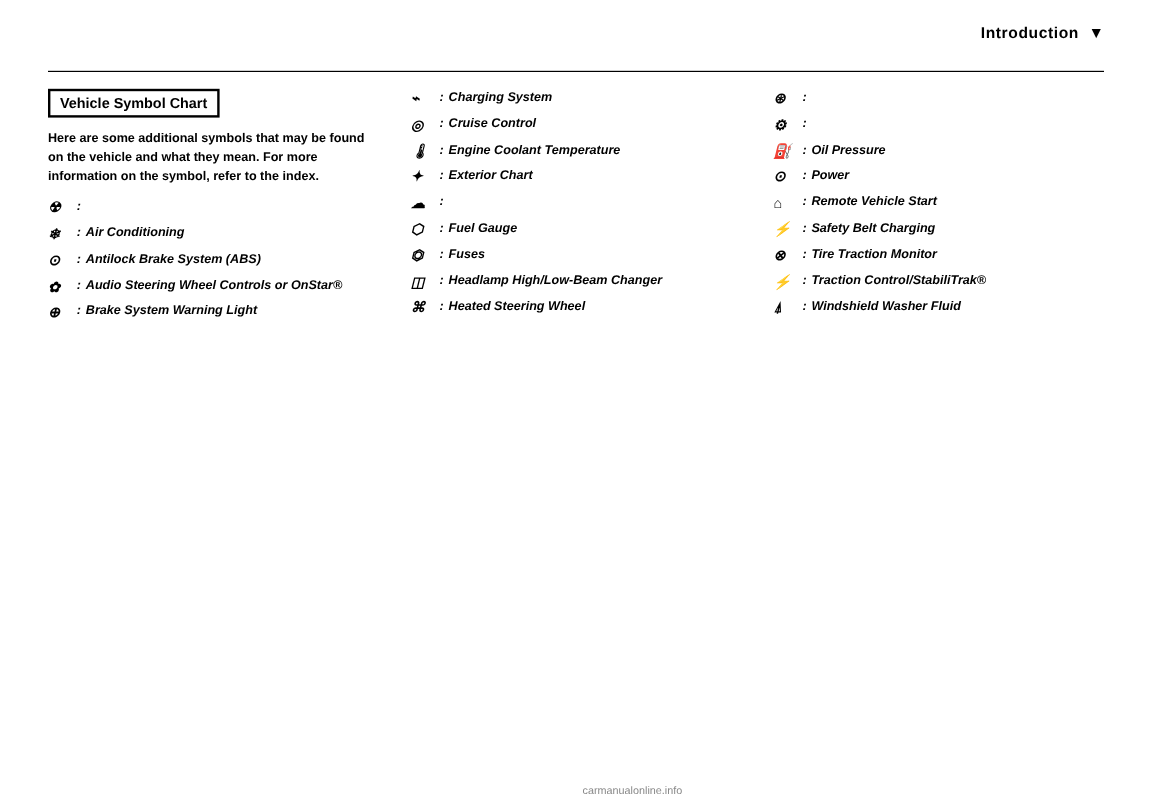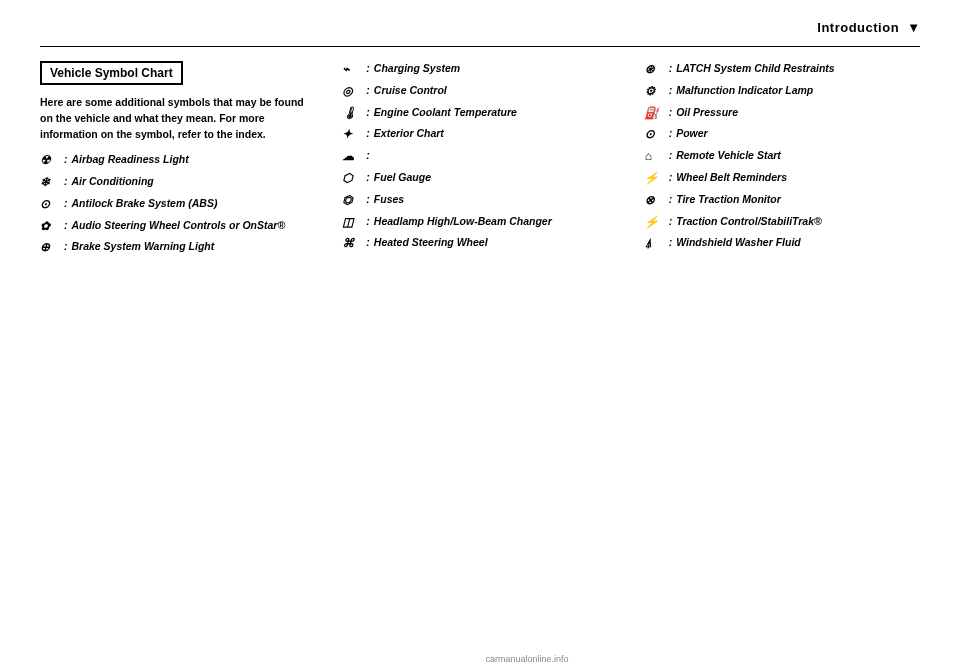--- a/index.html
+++ b/index.html
@@ -19,21 +19,21 @@
       width: 960px;
       height: 672px;
       position: relative;
       padding: 20px 40px;
     }
 
     .header-bar {
       display: flex;
       justify-content: flex-end;
       align-items: center;
-      padding-bottom: 11px;
+      padding-bottom: 24px;
       border-bottom: 1px solid #000;
       margin-bottom: 14px;
     }
 
     .header-title {
       font-size: 13px;
       font-weight: bold;
       letter-spacing: 0.5px;
       margin-right: 8px;
     }
@@ -130,21 +130,20 @@
   <div class="content-area">
 
     <div class="column">
       <div class="chart-title-box">Vehicle Symbol Chart</div>
       <p class="intro-text">Here are some additional symbols that may be found on the vehicle and what they mean. For more information on the symbol, refer to the index.</p>
 
       <ul class="symbol-list">
         <li class="symbol-item">
           <span class="symbol-icon">☢</span>
           <span class="symbol-colon">:</span>
-          <span class="symbol-label">Airbag Readiness Light</span>
         </li>
         <li class="symbol-item">
           <span class="symbol-icon">❄</span>
           <span class="symbol-colon">:</span>
           <span class="symbol-label">Air Conditioning</span>
         </li>
         <li class="symbol-item">
           <span class="symbol-icon">⊙</span>
           <span class="symbol-colon">:</span>
           <span class="symbol-label">Antilock Brake System (ABS)</span>
@@ -209,46 +208,44 @@
           <span class="symbol-label">Heated Steering Wheel</span>
         </li>
       </ul>
     </div>
 
     <div class="column">
       <ul class="symbol-list">
         <li class="symbol-item">
           <span class="symbol-icon">⊛</span>
           <span class="symbol-colon">:</span>
-          <span class="symbol-label">LATCH System Child Restraints</span>
         </li>
         <li class="symbol-item">
           <span class="symbol-icon">⚙</span>
           <span class="symbol-colon">:</span>
-          <span class="symbol-label">Malfunction Indicator Lamp</span>
         </li>
         <li class="symbol-item">
           <span class="symbol-icon">⛽</span>
           <span class="symbol-colon">:</span>
           <span class="symbol-label">Oil Pressure</span>
         </li>
         <li class="symbol-item">
           <span class="symbol-icon">⊙</span>
           <span class="symbol-colon">:</span>
           <span class="symbol-label">Power</span>
         </li>
         <li class="symbol-item">
           <span class="symbol-icon">⌂</span>
           <span class="symbol-colon">:</span>
           <span class="symbol-label">Remote Vehicle Start</span>
         </li>
         <li class="symbol-item">
           <span class="symbol-icon">⚡</span>
           <span class="symbol-colon">:</span>
-          <span class="symbol-label">Wheel Belt Reminders</span>
+          <span class="symbol-label">Safety Belt Charging</span>
         </li>
         <li class="symbol-item">
           <span class="symbol-icon">⊗</span>
           <span class="symbol-colon">:</span>
           <span class="symbol-label">Tire Traction Monitor</span>
         </li>
         <li class="symbol-item">
           <span class="symbol-icon">⚡</span>
           <span class="symbol-colon">:</span>
           <span class="symbol-label">Traction Control/StabiliTrak®</span>

